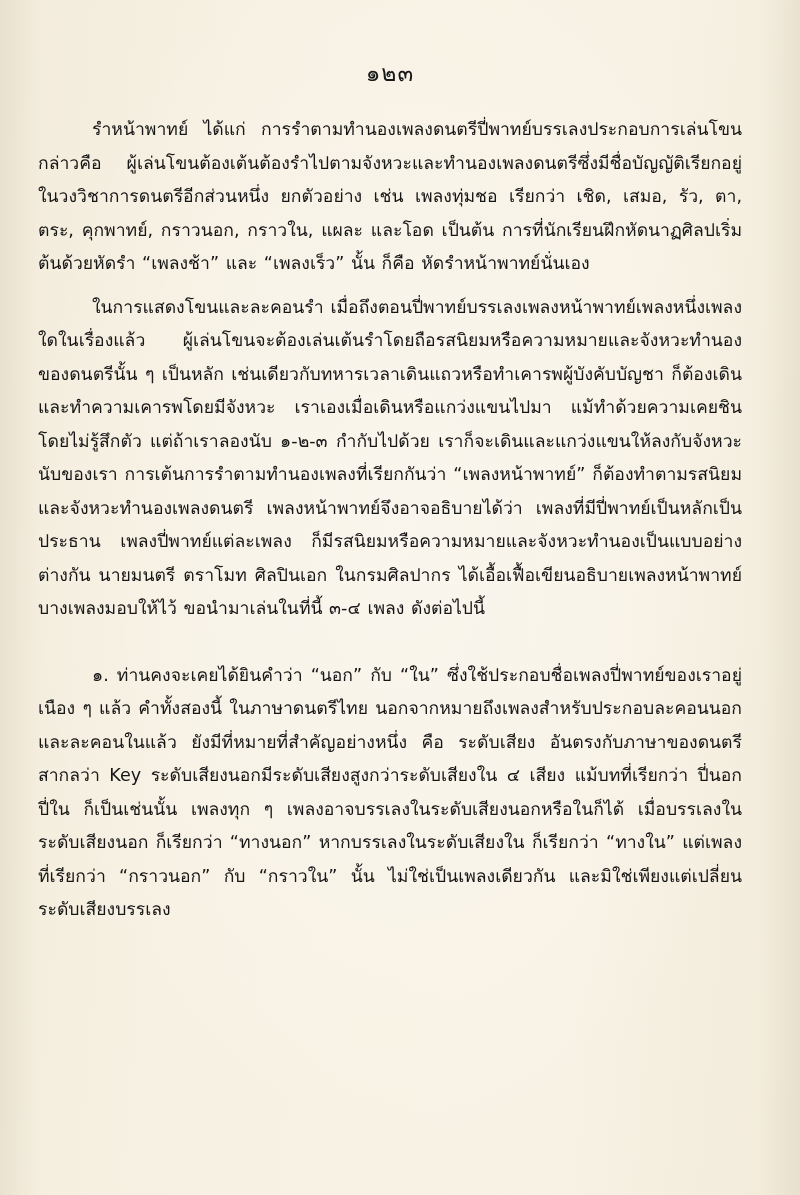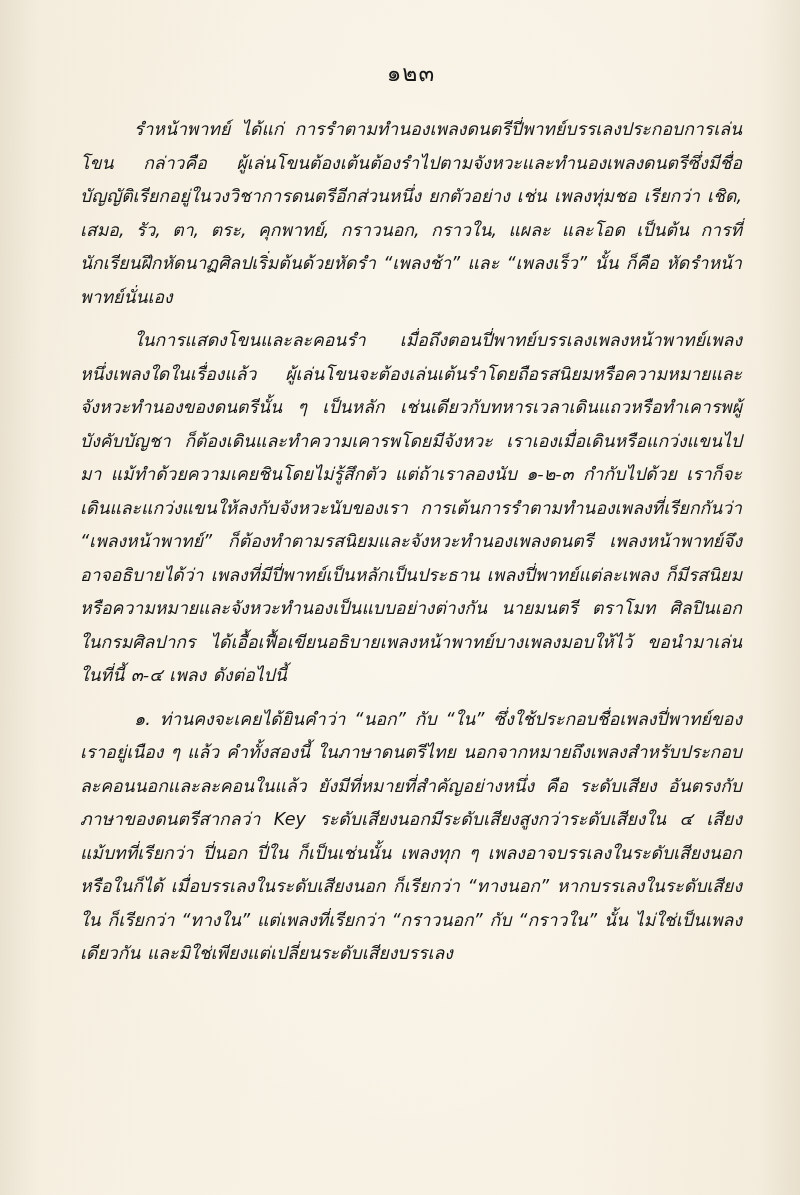--- a/index.html
+++ b/index.html
@@ -28,21 +28,21 @@
     position: absolute;
     inset: 0;
     pointer-events: none;
     background:
       radial-gradient(ellipse at 50% 45%, rgba(255,255,255,0.35) 0%, rgba(255,255,255,0) 70%),
       linear-gradient(to right, rgba(140,120,80,0.10) 0px, rgba(140,120,80,0.0) 40px),
       linear-gradient(to left, rgba(140,120,80,0.10) 0px, rgba(140,120,80,0.0) 40px);
   }
   .content {
     position: relative;
-    padding: 55px 58px 0 80px;
+    padding: 55px 58px 0 38px;
   }
   .folio {
     text-align: center;
     font-size: 23px;
     letter-spacing: 1px;
     margin: 0 0 22px 0;
     color: #171717;
   }
   .doc-title {
     text-align: center;
@@ -51,27 +51,27 @@
     color: #171717;
   }
   .para {
     font-size: 17.6px;
     line-height: 33.5px;
     text-align: justify;
     text-justify: inter-word;
     margin: 0 0 6px 0;
     color: #161616;
     word-spacing: 1px;
-    font-style: italic;
   }
   .para.indent {
     text-indent: 54px;
   }
   .para.tight {
     margin-bottom: 0;
+    margin-top: 23px;
   }
   .smallgap {
     height: 4px;
   }
 </style>
 </head>
 <body>
 
 <div class="page">
   <div class="content">

